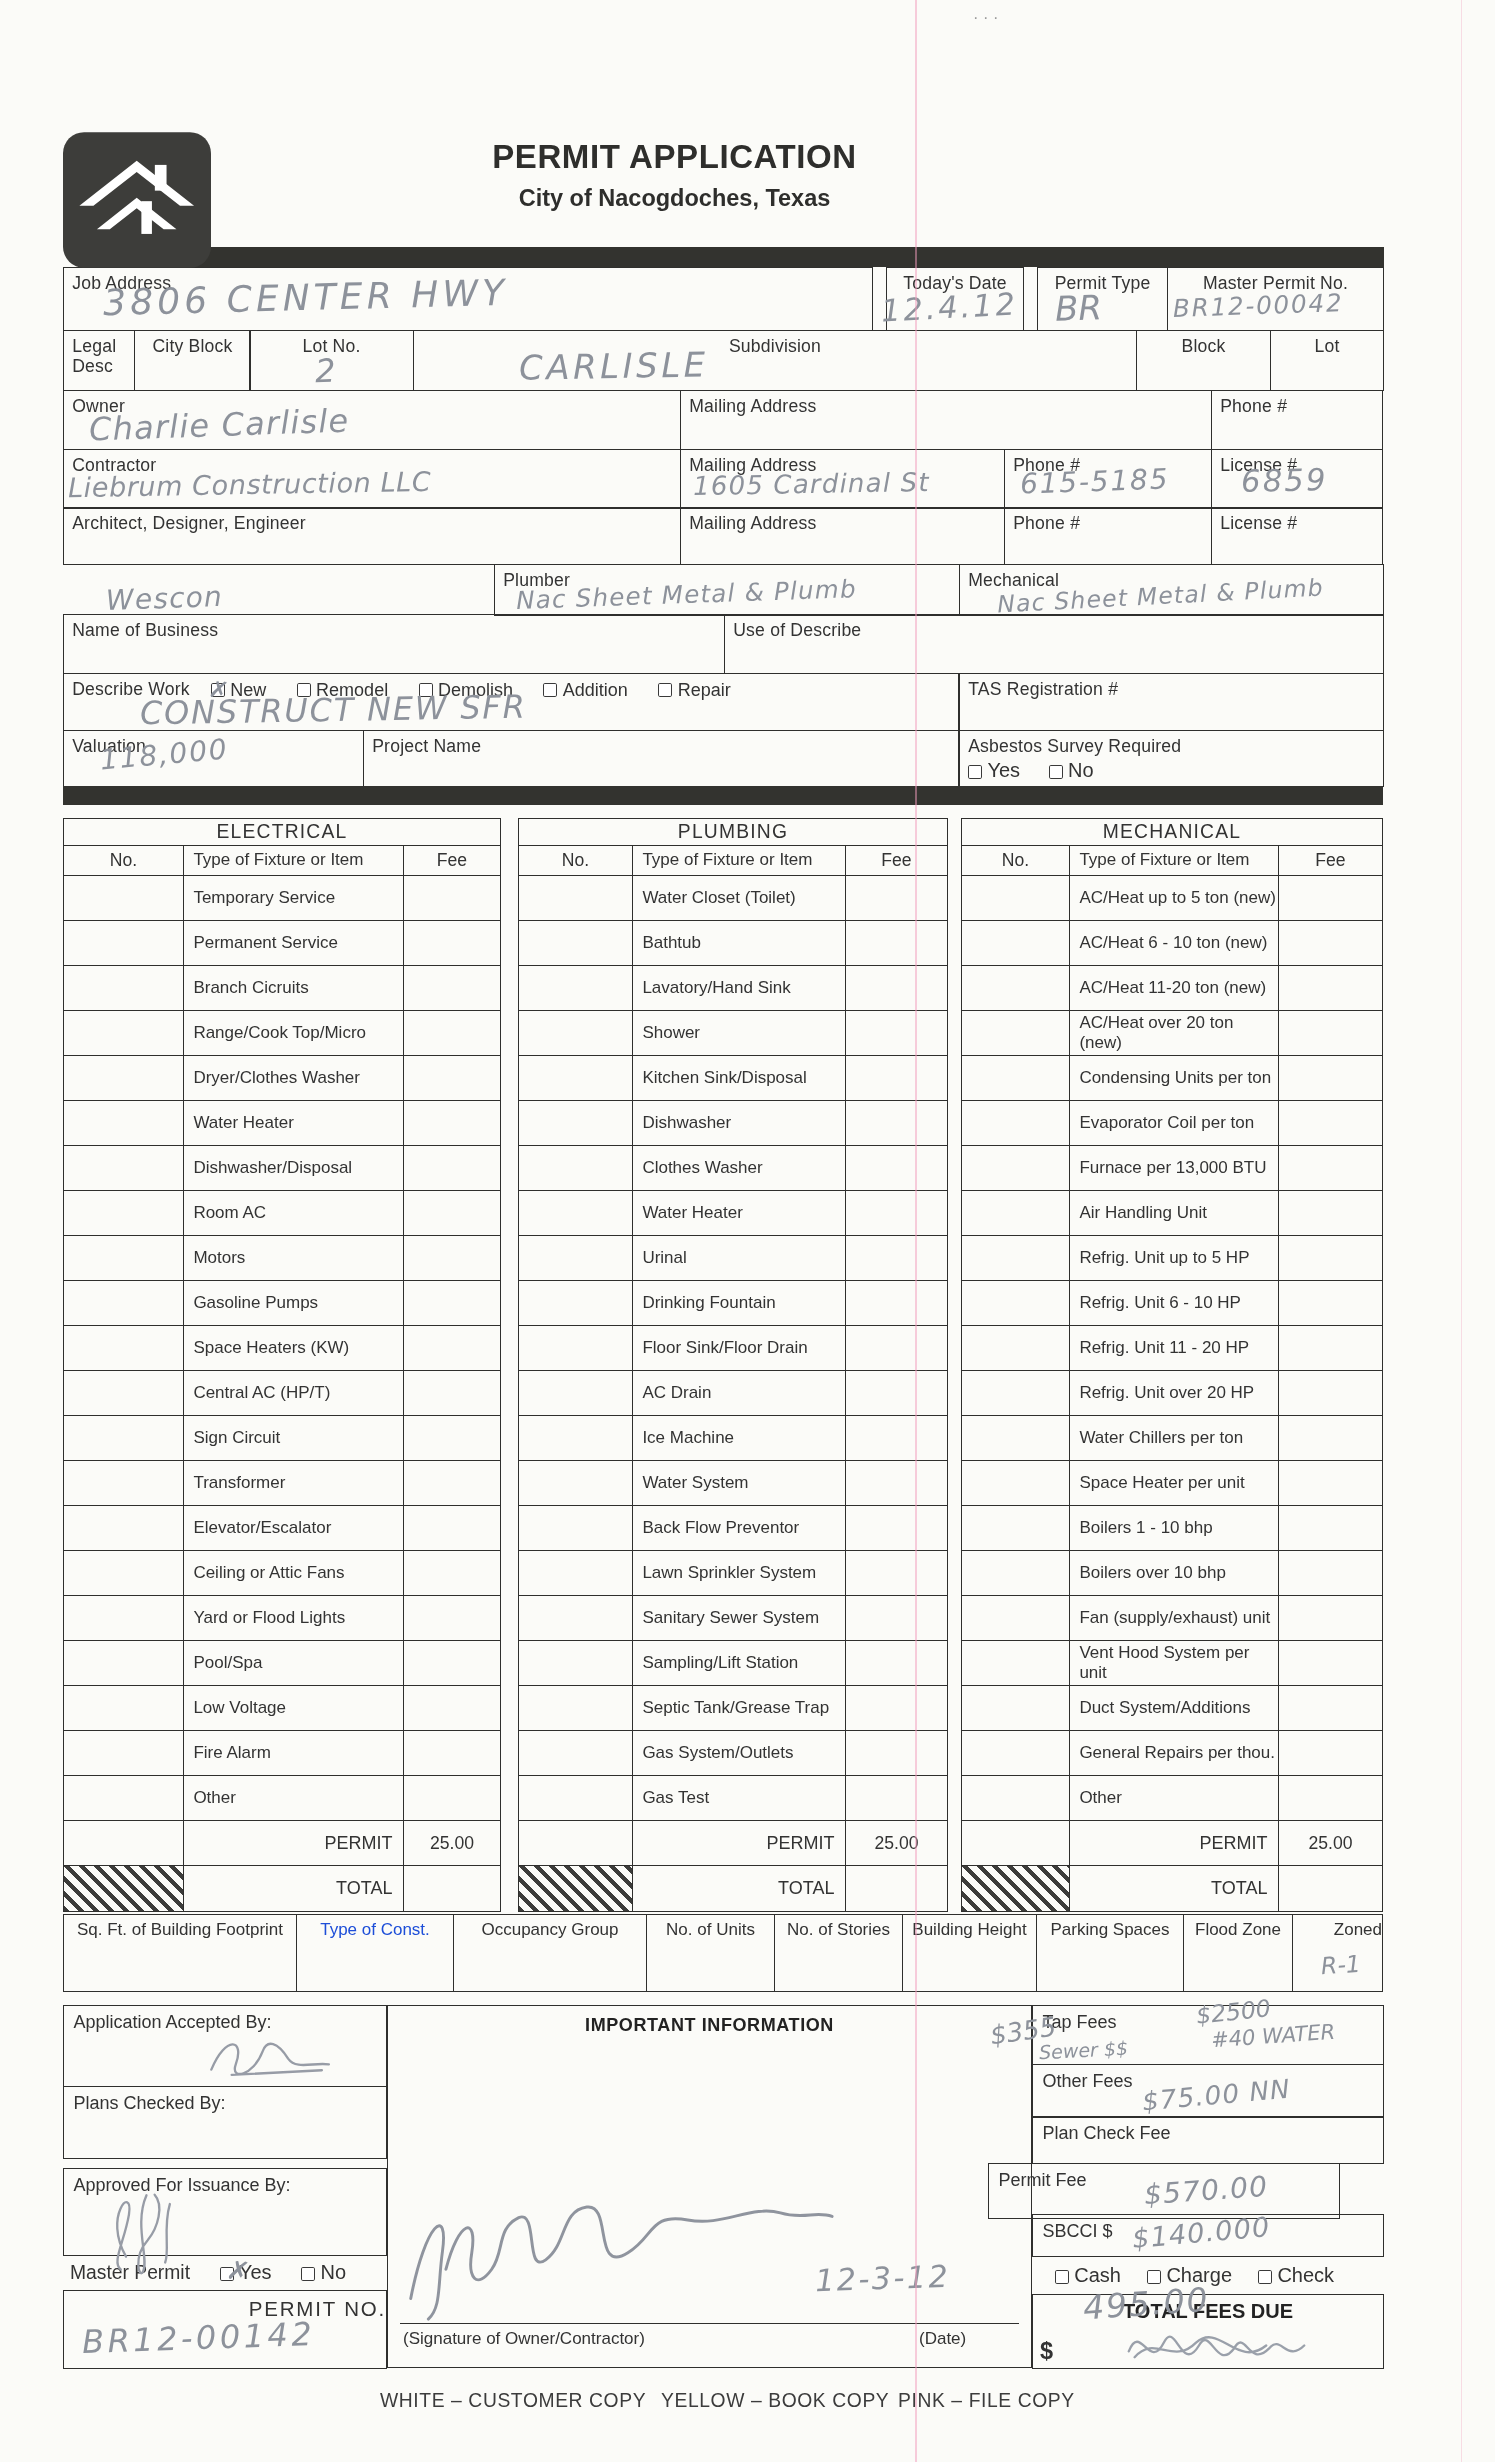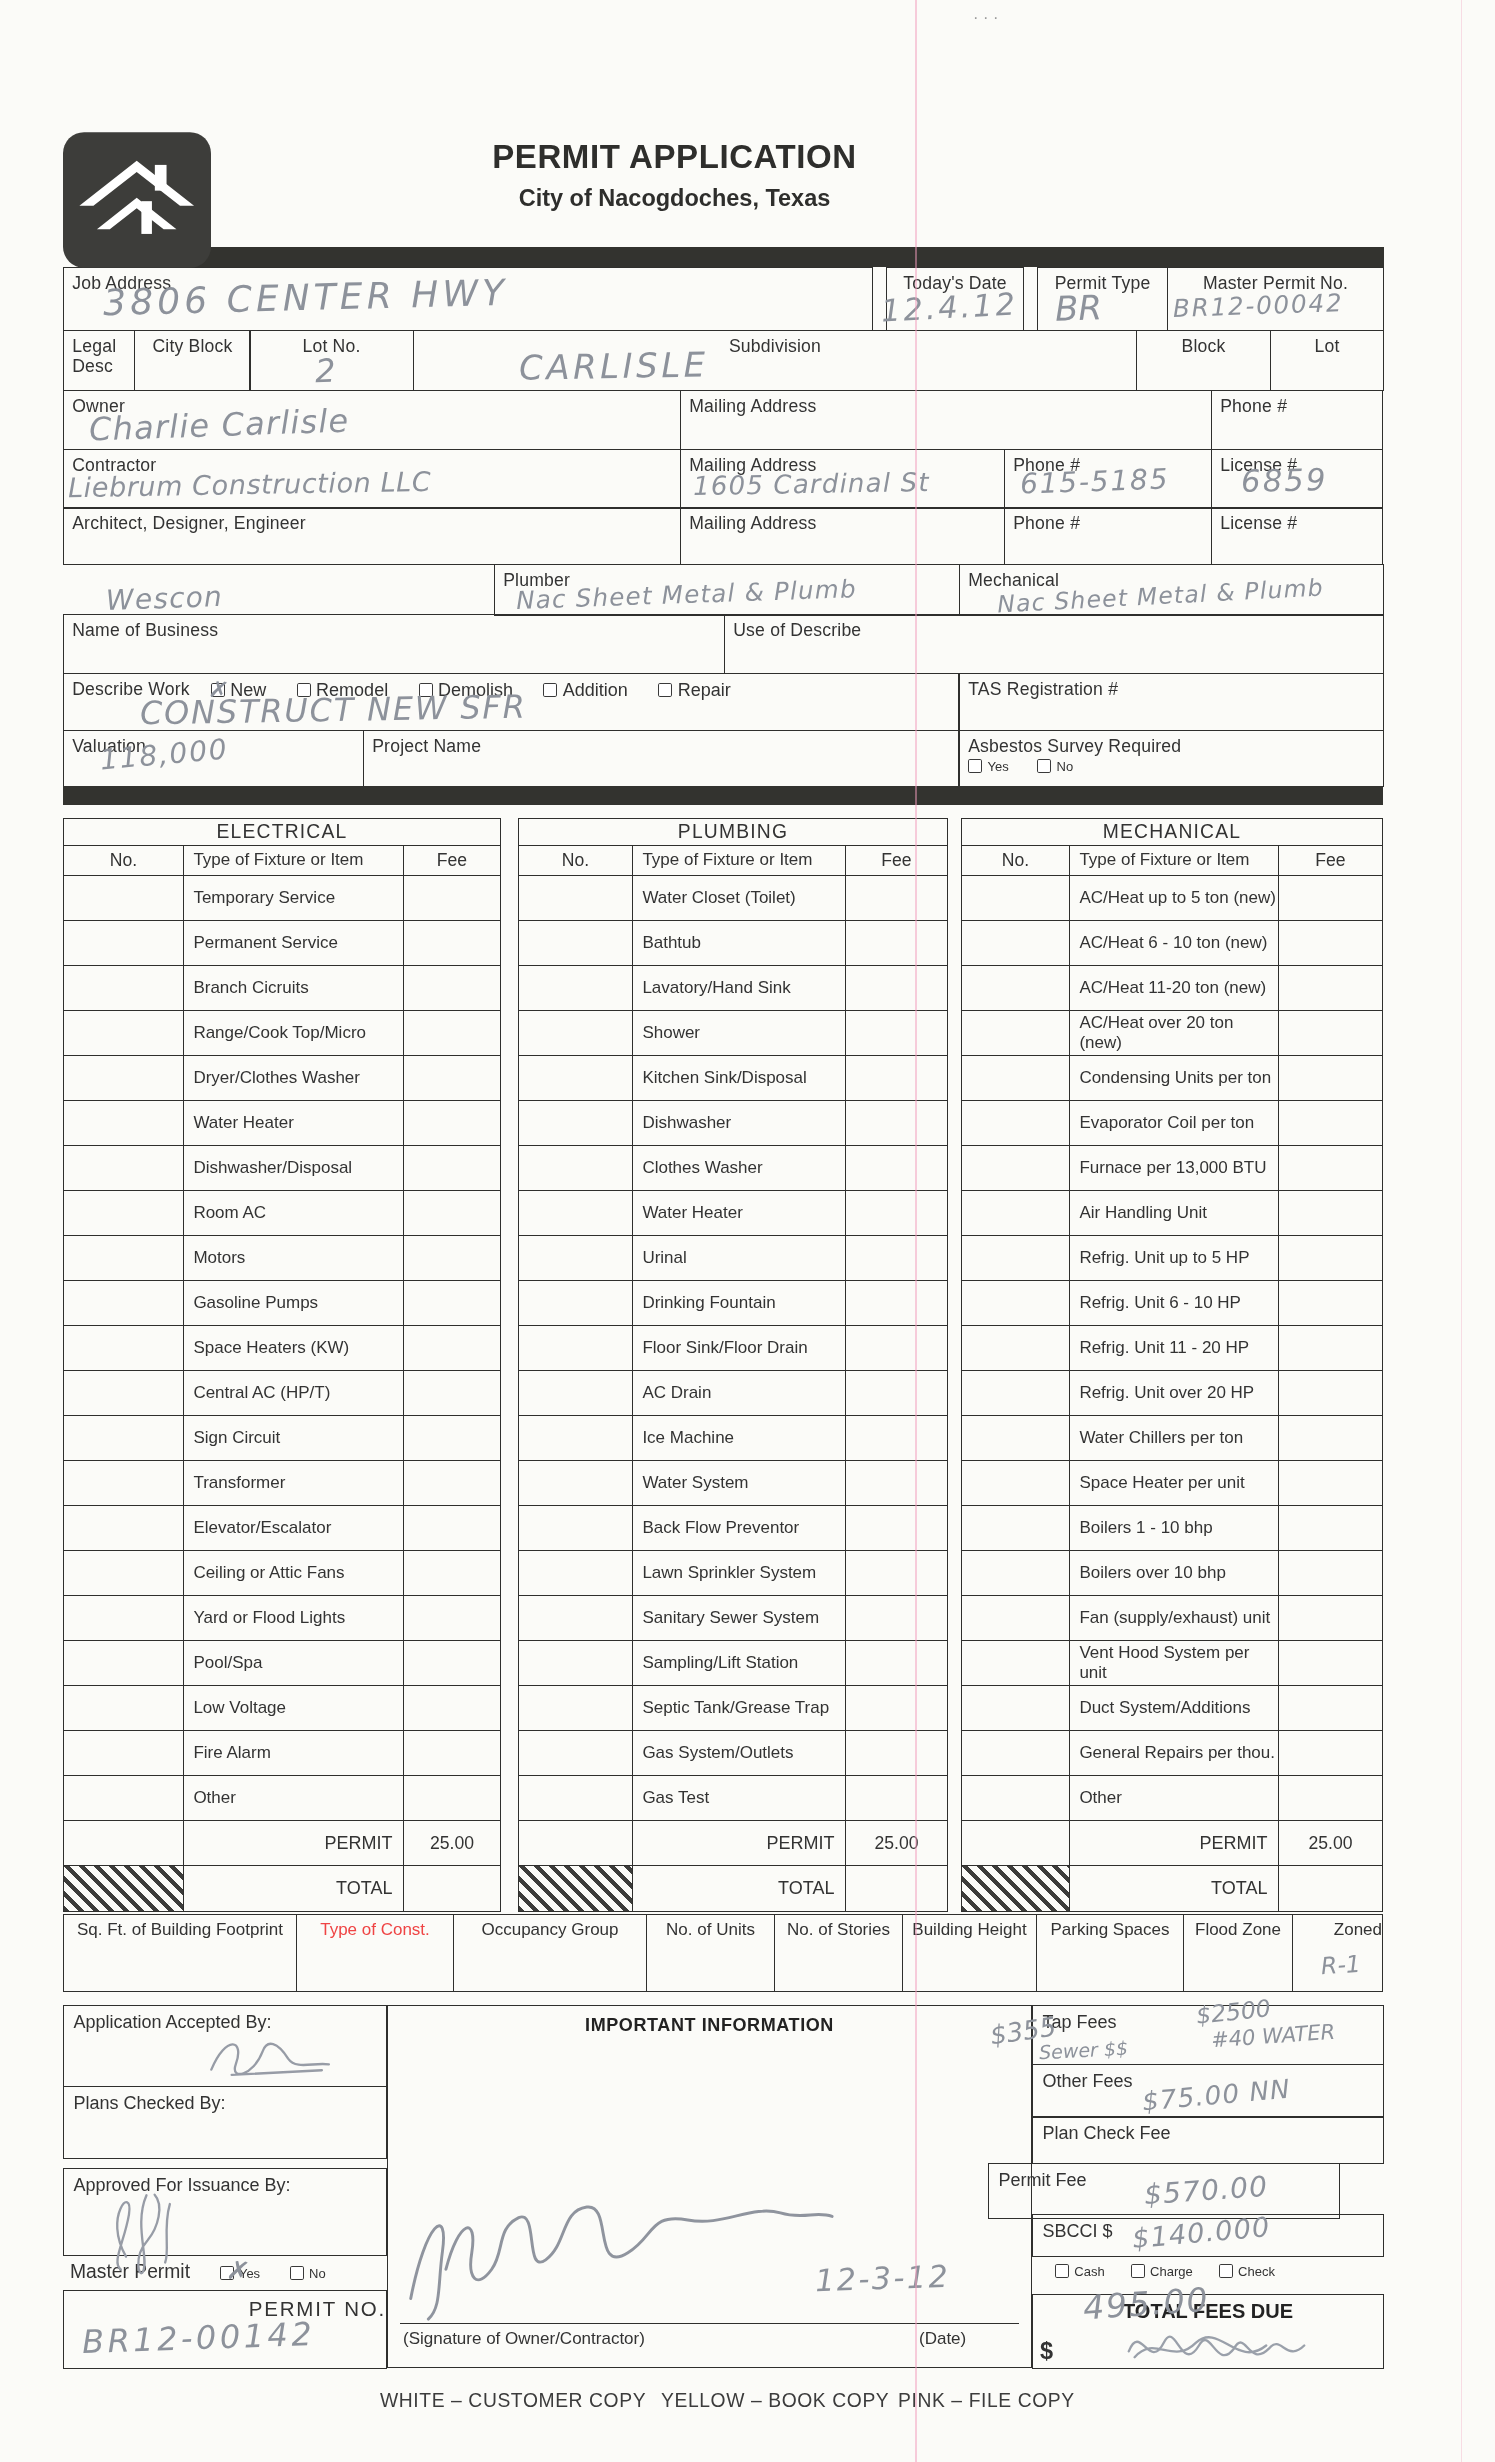--- a/index.html
+++ b/index.html
@@ -7,21 +7,21 @@
   body{background:#fbfbf8;font-family:"Liberation Sans",sans-serif;position:relative;overflow:hidden}
   #page{position:absolute;inset:0}
   .cell{position:absolute;border:1.2px solid #2f2f2d}
   .lbl{position:absolute;top:4.7px;left:8.2px;font-size:17.6px;color:#333;letter-spacing:0.2px;white-space:nowrap}
   .lbl.c{left:0;right:0;text-align:center}
   .lbl.wrap{white-space:normal;line-height:20.5px;width:64px}
   .hw{position:absolute;font-family:"DejaVu Sans",sans-serif;font-style:italic;color:#8d929b;white-space:nowrap;z-index:6}
   .bar{position:absolute;background:#33332f}
   .pinkline{position:absolute;top:0;height:2462px;z-index:9}
   .cb{position:relative;display:inline-block;width:14px;height:14px;border:1.8px solid #3a3a3a;border-radius:1.8px;vertical-align:-1.8px;margin-right:5.3px;background:#fff}
-  .cbt{font-size:13px;color:#333}
+  .cbt{font-size:20px;color:#333}
   .cbopt{position:relative;display:inline-flex;align-items:center;font-size:18px;color:#333}
   .cbopt .cb{flex:none}
   .cbopt.checked .cb::after{content:"✗";position:absolute;left:-2.9px;top:-8.2px;font-size:23.5px;color:#8d929b;transform:rotate(9deg)}
   .ftable{position:absolute}
   .ftitle{border:1.8px solid #2f2f2d;height:27.6px;display:flex;align-items:center;justify-content:center;font-size:19.3px;color:#333;letter-spacing:1.2px}
   .fbody{border:1.8px solid #2f2f2d;border-top:none}
   .frow{display:flex;border-bottom:1.2px solid #2f2f2d;height:45px;align-items:stretch}
   .frow.fhead{height:30.5px}
   .fbody > .frow:last-child{border-bottom:none}
   .fc{display:flex;align-items:center}
@@ -583,21 +583,21 @@
       <div class="frow">
         <div class="fc fc1 hatch"></div>
         <div class="fc fc2 r">TOTAL</div>
         <div class="fc fc3"></div>
       </div>
     </div>
   </div>
 
   <div style="position:absolute;left:63px;top:1914px;width:1320px;height:78px;border:1.8px solid #2f2f2d;display:flex">
     <div style="width:233px;border-right:1.2px solid #2f2f2d;font-size:17px;color:#333;text-align:center;padding-top:4.7px">Sq. Ft. of Building Footprint</div>
-    <div style="width:157px;border-right:1.2px solid #2f2f2d;font-size:17px;color:#ef4444;text-align:center;padding-top:4.7px">Type of Const.</div>
+    <div style="width:157px;border-right:1.2px solid #2f2f2d;font-size:17px;color:#1d4ed8;text-align:center;padding-top:4.7px">Type of Const.</div>
     <div style="width:193px;border-right:1.2px solid #2f2f2d;font-size:17px;color:#333;text-align:center;padding-top:4.7px">Occupancy Group</div>
     <div style="width:128px;border-right:1.2px solid #2f2f2d;font-size:17px;color:#333;text-align:center;padding-top:4.7px">No. of Units</div>
     <div style="width:128px;border-right:1.2px solid #2f2f2d;font-size:17px;color:#333;text-align:center;padding-top:4.7px">No. of Stories</div>
     <div style="width:134px;border-right:1.2px solid #2f2f2d;font-size:17px;color:#333;text-align:center;padding-top:4.7px">Building Height</div>
     <div style="width:147px;border-right:1.2px solid #2f2f2d;font-size:17px;color:#333;text-align:center;padding-top:4.7px">Parking Spaces</div>
     <div style="width:109px;border-right:1.2px solid #2f2f2d;font-size:17px;color:#333;text-align:center;padding-top:4.7px">Flood Zone</div>
     <div style="flex:1;font-size:17px;color:#333;text-align:right;padding-top:4.7px;position:relative">
       <span>Zoned</span>
       <span class="hw" style="left:28px;top:36px;font-size:23.5px;transform:rotate(-4deg)">R-1</span>
     </div>

